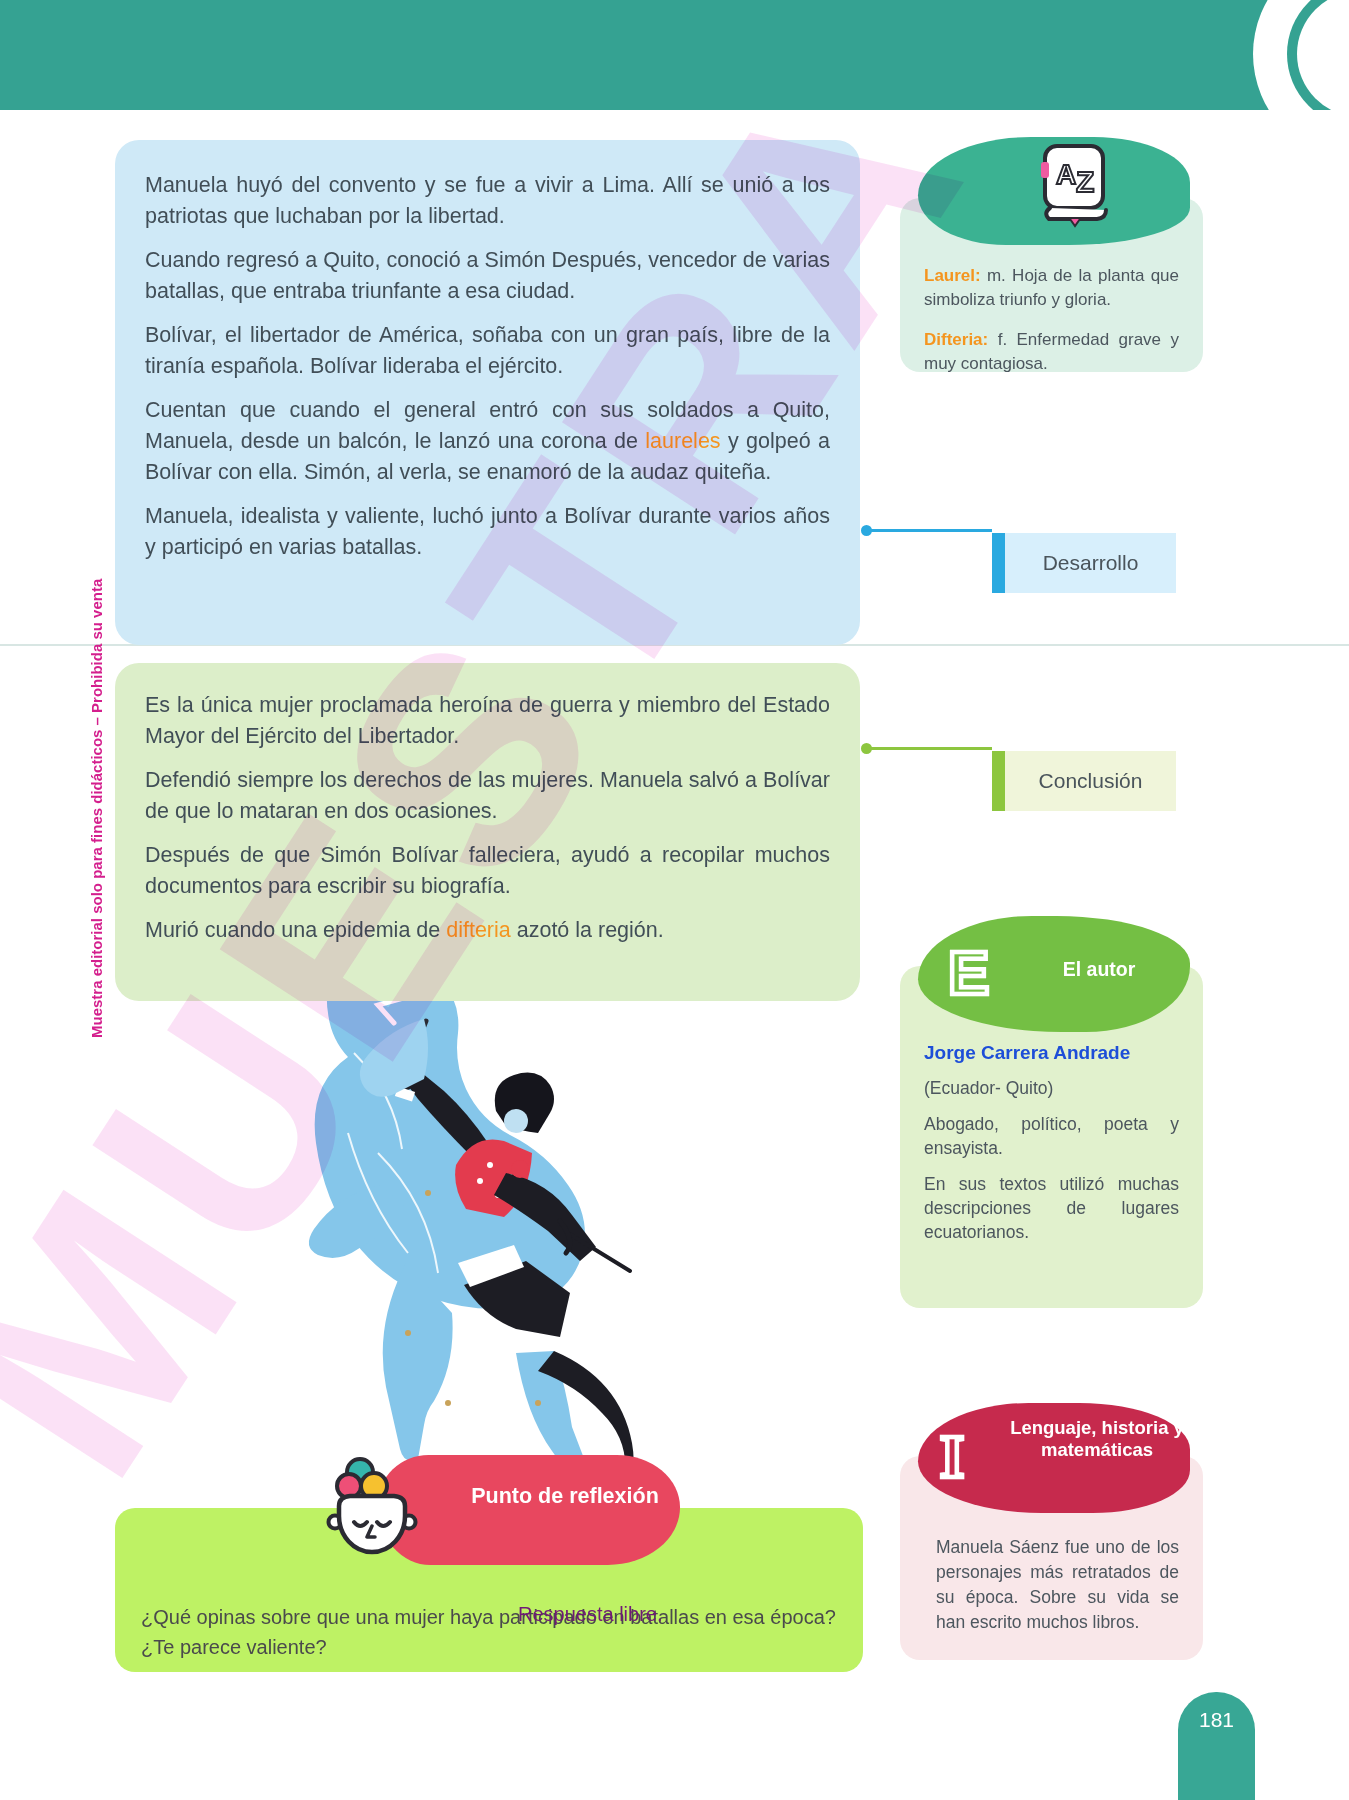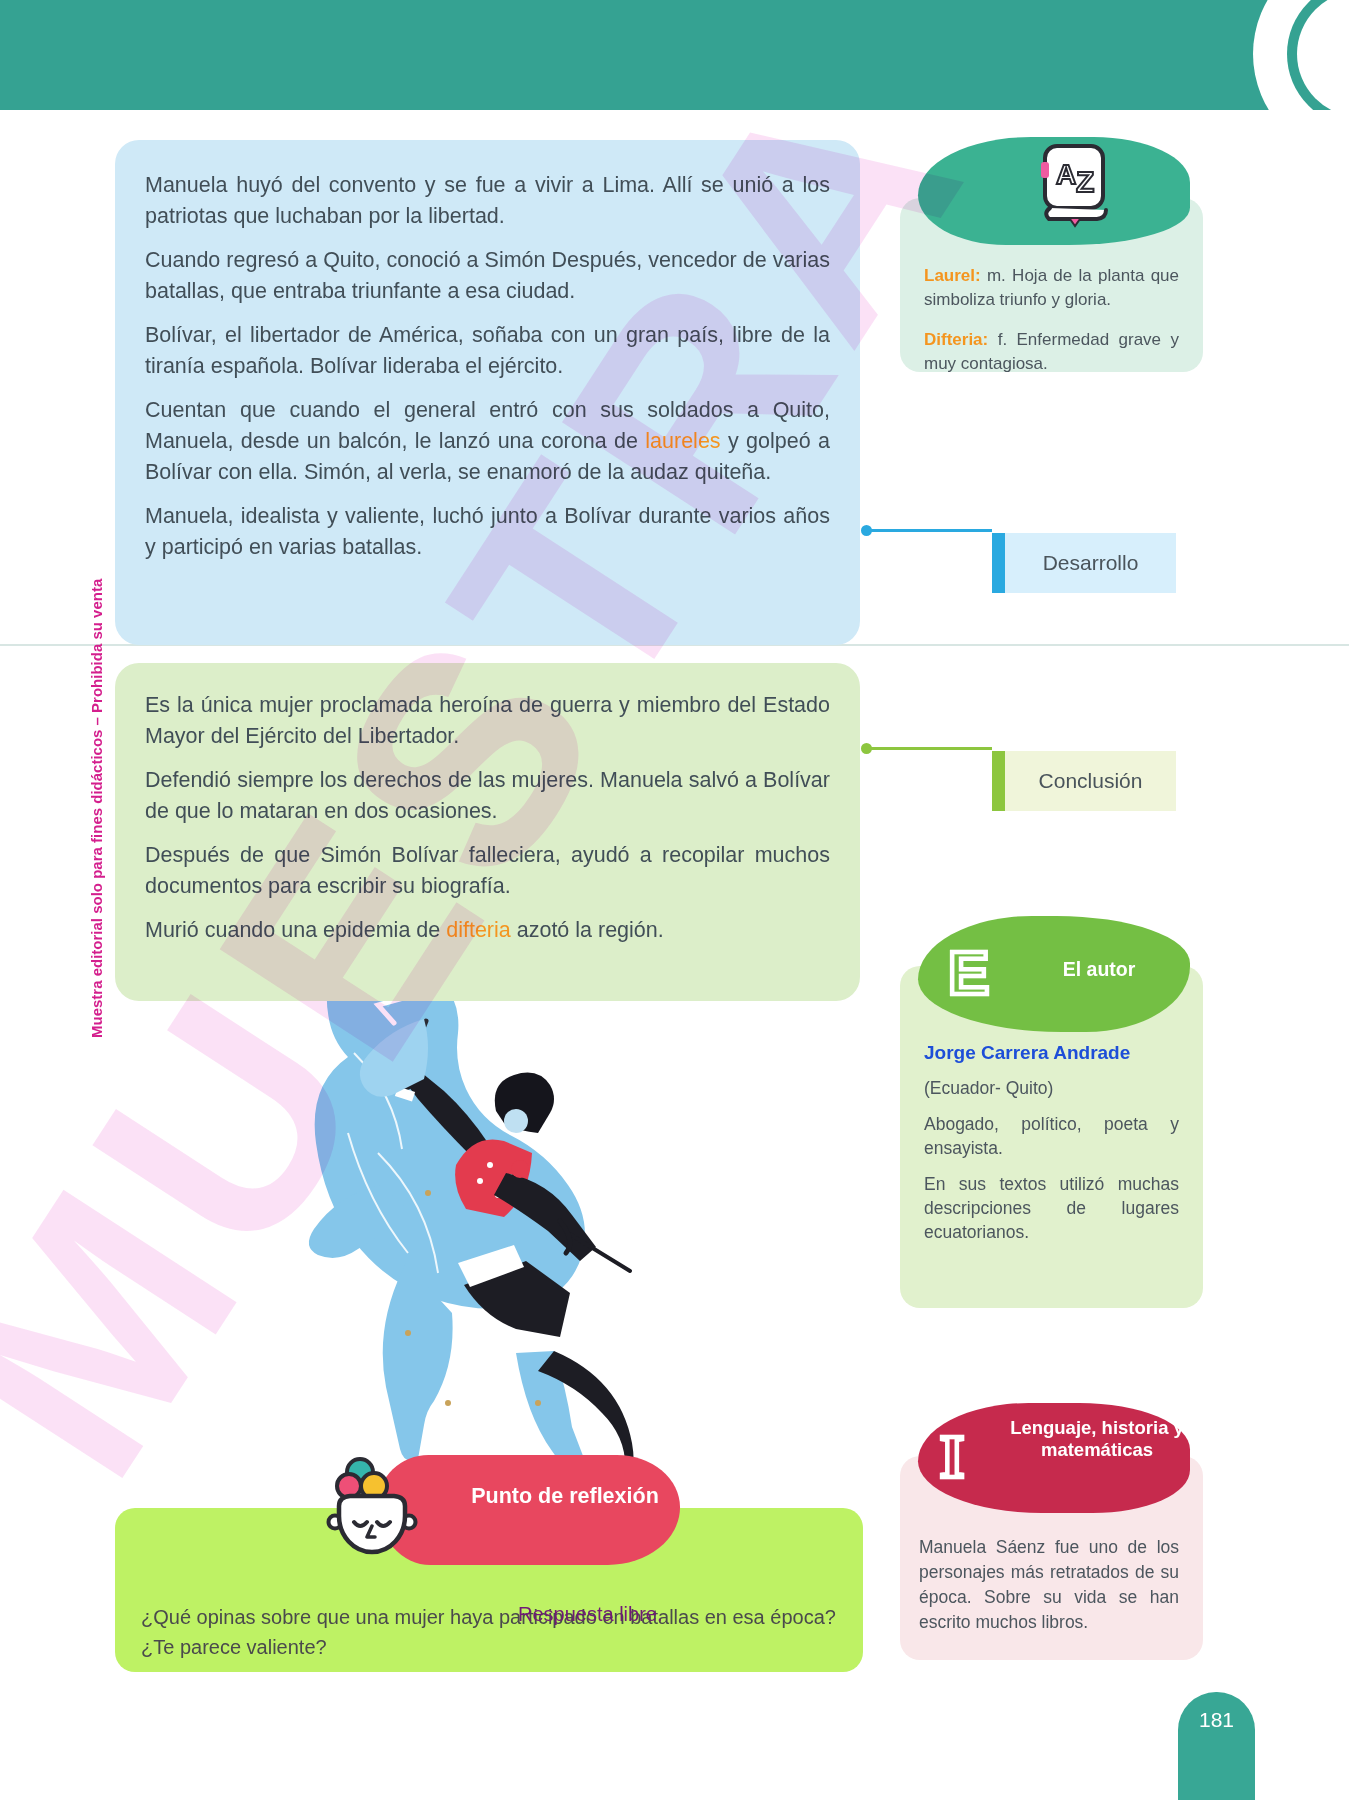--- a/index.html
+++ b/index.html
@@ -50,21 +50,21 @@
   .sbody{position:absolute;left:900px;width:303px;border-radius:20px;z-index:2;box-sizing:border-box;}
   .glossary-body{top:198px;height:174px;background:#dcf0e6;}
   .glossary-entries{margin:66px 24px 0 24px;}
   .gentry{font-size:17px;line-height:23.5px;color:#4c565e;text-align:justify;margin-bottom:9px;}
   .gterm{color:#f4951f;font-weight:bold;}
   .autor-body{top:966px;height:342px;background:#e1f1cd;}
   .autor-content{margin:76px 24px 0 24px;color:#4c565e;}
   .autor-name{font-size:19px;font-weight:bold;color:#1d4ed8;margin:0;}
   .autor-line{font-size:17.5px;line-height:24px;margin:12px 0 0 0;text-align:justify;}
   .leng-body{top:1456px;height:204px;background:#f9e7e9;}
-  .leng-text{margin:79px 24px 0 19px;font-size:17.5px;line-height:25px;color:#4c565e;text-align:justify;}
+  .leng-text{margin:79px 24px 0 36px;font-size:17.5px;line-height:25px;color:#4c565e;text-align:justify;}
 
   .blob{position:absolute;z-index:3;}
   .glossary-blob{left:918px;top:137px;width:272px;height:108px;background:#3bb292;
                  border-radius:54% 46% 58% 42% / 70% 55% 45% 60%;}
   .autor-blob{left:918px;top:916px;width:272px;height:116px;background:#74bf44;
               border-radius:46% 54% 42% 58% / 60% 45% 62% 50%;}
   .leng-blob{left:918px;top:1403px;width:272px;height:110px;background:#c62a4d;
              border-radius:50% 50% 44% 56% / 65% 52% 48% 58%;}
   .blob-title{position:absolute;color:#fff;font-weight:bold;text-align:center;}
   .autor-title{left:100px;right:10px;top:42px;font-size:19.5px;}

